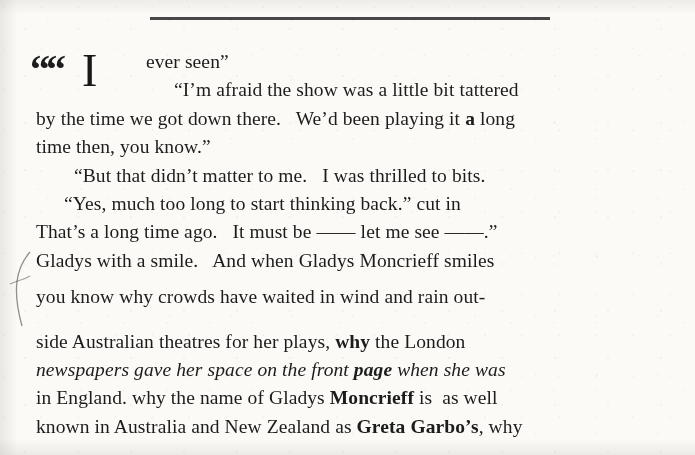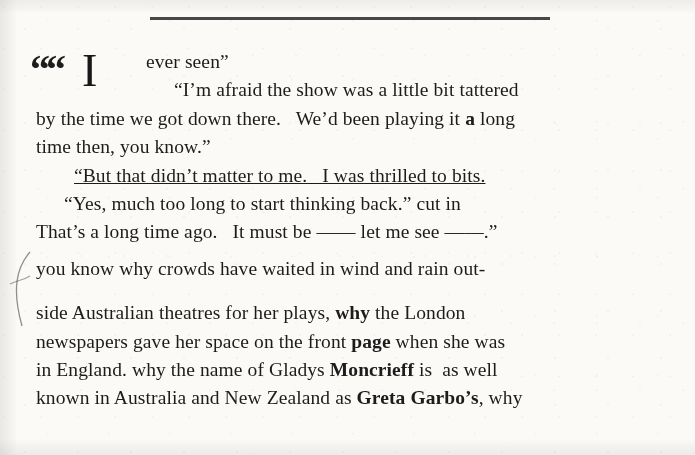--- a/index.html
+++ b/index.html
@@ -124,26 +124,27 @@
   <div class="top-rule"></div>
 
   <div class="open-quote">““</div>
   <div class="drop-cap">I</div>
 
   <div class="body-text">
       <div class="line" style="padding-left: 112px;"><span>ever seen”</span></div>
       <div class="line" style="padding-left: 140px;"><span>“I’m afraid the show was a little bit tattered</span></div>
       <div class="line" style="padding-left: 2px;"><span>by the time we got down there.   We’d been playing it </span><span class="bold">a</span><span> long</span></div>
       <div class="line" style="padding-left: 2px;"><span>time then, you know.”</span></div>
-      <div class="line" style="padding-left: 40px; text-decoration: underline;"><span>“But that didn’t matter to me.   I was thrilled to bits.</span></div>
+      <div class="line" style="padding-left: 40px;"><span>“But that didn’t matter to me.   I was thrilled to bits.</span></div>
       <div class="line" style="padding-left: 30px;"><span>“Yes, much too long to start thinking back.” cut in</span></div>
       <div class="line" style="padding-left: 2px;"><span>That’s a long time ago.   It must be —— let me see ——.”</span></div>
+      <div class="line" style="padding-left: 2px;"><span>Gladys with a smile.   And when Gladys Moncrieff smiles</span></div>
       <div class="line" style="padding-left: 2px; margin-top: 8px;"><span>you know why crowds have waited in wind and rain out-</span></div>
       <div class="line" style="padding-left: 2px; margin-top: 16px;"><span>side Australian theatres for her plays, </span><span class="bold">why</span><span> the London</span></div>
-      <div class="line" style="padding-left: 2px;"><span>newspapers gave her space on the front </span><span class="bold">page</span><span> when she was</span></div>
+      <div class="line" style="padding-left: 2px; font-style: italic;"><span>newspapers gave her space on the front </span><span class="bold">page</span><span> when she was</span></div>
       <div class="line" style="padding-left: 2px;"><span>in England. why the name of Gladys </span><span class="bold">Moncrieff</span><span> is  as well</span></div>
       <div class="line" style="padding-left: 2px;"><span>known in Australia and New Zealand as </span><span class="bold">Greta Garbo’s</span><span>, why</span></div>
     </div>
 
   <svg class="ink-mark" viewBox="0 0 28 80">
     <path d="M22 2 C 8 18, 4 40, 14 76" stroke="#3a3a3a" stroke-width="1.3" fill="none" opacity="0.55"></path>
     <path d="M2 34 C 10 30, 16 30, 22 26" stroke="#3a3a3a" stroke-width="1.1" fill="none" opacity="0.45"></path>
   </svg>
 
   <div class="edge-shade-left"></div>

